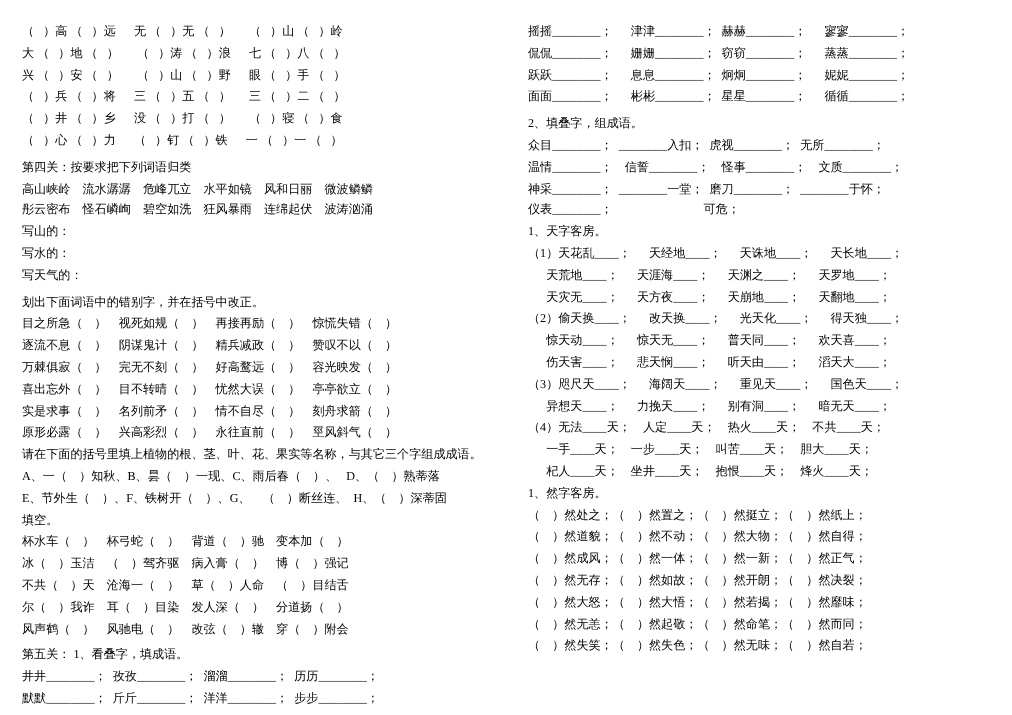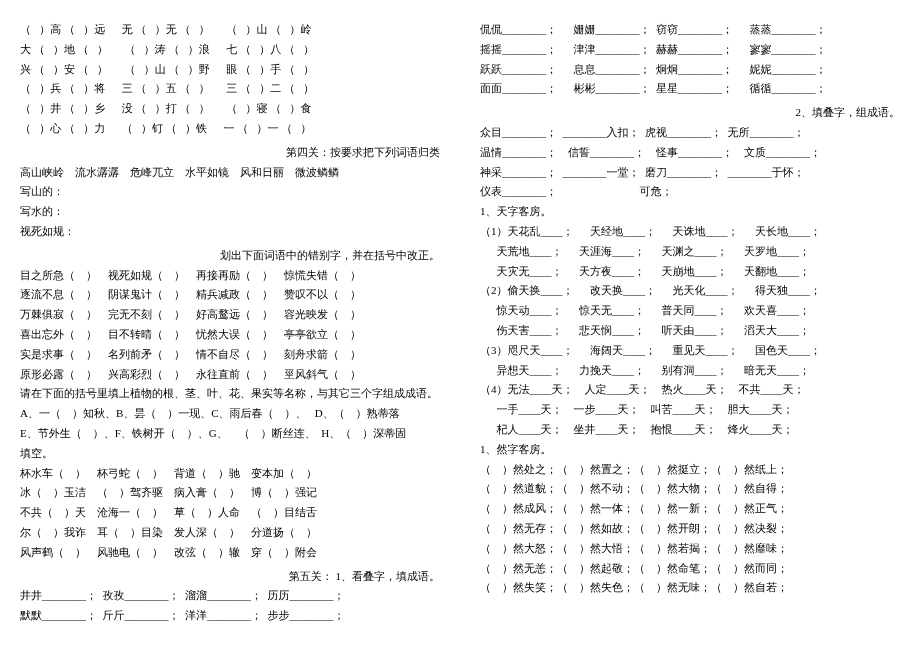--- a/index.html
+++ b/index.html
@@ -20,40 +20,40 @@
       gap: 40px;
     }
     .col {
       flex: 1;
     }
     .line {
       white-space: pre;
     }
     .section-title {
       margin-top: 4px;
-      text-align: right;
     }
   </style>
 </head>
 <body>
 
 <div class="page">
   <div class="col">
     <div class="line">（   ）高 （   ）远      无 （   ）无 （   ）      （   ）山 （   ）岭</div>
     <div class="line">大 （   ）地 （   ）      （   ）涛 （   ）浪      七 （   ）八 （   ）</div>
     <div class="line">兴 （   ）安 （   ）      （   ）山 （   ）野      眼 （   ）手 （   ）</div>
     <div class="line">（   ）兵 （   ）将      三 （   ）五 （   ）      三 （   ）二 （   ）</div>
     <div class="line">（   ）井 （   ）乡      没 （   ）打 （   ）      （   ）寝 （   ）食</div>
     <div class="line">（   ）心 （   ）力      （   ）钉 （   ）铁      一 （   ）一 （   ）</div>
 
     <div class="section-title">第四关：按要求把下列词语归类</div>
     <div class="line">高山峡岭    流水潺潺    危峰兀立    水平如镜    风和日丽    微波鳞鳞</div>
+    <div class="line">彤云密布    怪石嶙峋    碧空如洗    狂风暴雨    连绵起伏    波涛汹涌</div>
     <div class="line">写山的：</div>
     <div class="line">写水的：</div>
-    <div class="line">视死如规：</div>
+    <div class="line">写天气的：</div>
 
     <div class="section-title">划出下面词语中的错别字，并在括号中改正。</div>
     <div class="line">目之所急（    ）    视死如规（    ）    再接再励（    ）    惊慌失错（    ）</div>
     <div class="line">逐流不息（    ）    阴谋鬼计（    ）    精兵减政（    ）    赞叹不以（    ）</div>
     <div class="line">万棘俱寂（    ）    完无不刻（    ）    好高鹜远（    ）    容光映发（    ）</div>
     <div class="line">喜出忘外（    ）    目不转晴（    ）    忧然大误（    ）    亭亭欲立（    ）</div>
     <div class="line">实是求事（    ）    名列前矛（    ）    情不自尽（    ）    刻舟求箭（    ）</div>
     <div class="line">原形必露（    ）    兴高彩烈（    ）    永往直前（    ）    巠风斜气（    ）</div>
 
     <div class="line">请在下面的括号里填上植物的根、茎、叶、花、果实等名称，与其它三个字组成成语。</div>
@@ -66,22 +66,22 @@
     <div class="line">不共（    ）天    沧海一（    ）    草（    ）人命    （    ）目结舌</div>
     <div class="line">尔（    ）我诈    耳（    ）目染    发人深（    ）    分道扬（    ）</div>
     <div class="line">风声鹤（    ）    风驰电（    ）    改弦（    ）辙    穿（    ）附会</div>
 
     <div class="section-title">第五关：  1、看叠字，填成语。</div>
     <div class="line">井井________；  孜孜________；  溜溜________；  历历________；</div>
     <div class="line">默默________；  斤斤________；  洋洋________；  步步________；</div>
   </div>
 
   <div class="col">
+    <div class="line">摇摇________；      津津________；  赫赫________；      寥寥________；</div>
     <div class="line">侃侃________；      姗姗________；  窃窃________；      蒸蒸________；</div>
-    <div class="line">摇摇________；      津津________；  赫赫________；      寥寥________；</div>
     <div class="line">跃跃________；      息息________；  炯炯________；      妮妮________；</div>
     <div class="line">面面________；      彬彬________；  星星________；      循循________；</div>
 
     <div class="section-title">2、填叠字，组成语。</div>
     <div class="line">众目________；  ________入扣；  虎视________；  无所________；</div>
     <div class="line">温情________；    信誓________；    怪事________；    文质________；</div>
     <div class="line">神采________；  ________一堂；  磨刀________；  ________于怀；</div>
     <div class="line">仪表________；                              可危；</div>
 
     <div class="line">1、天字客房。</div>

